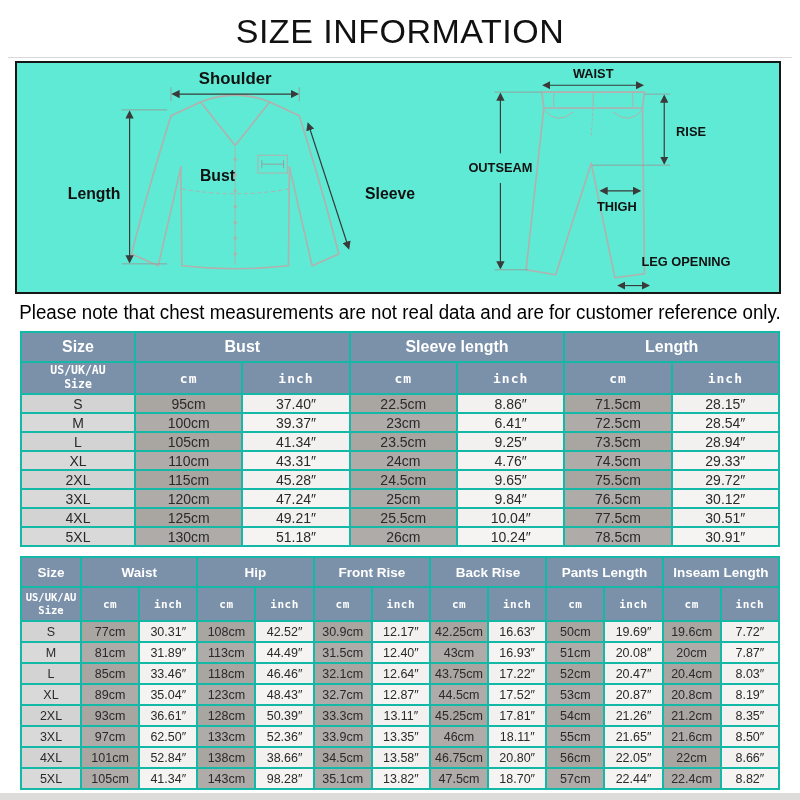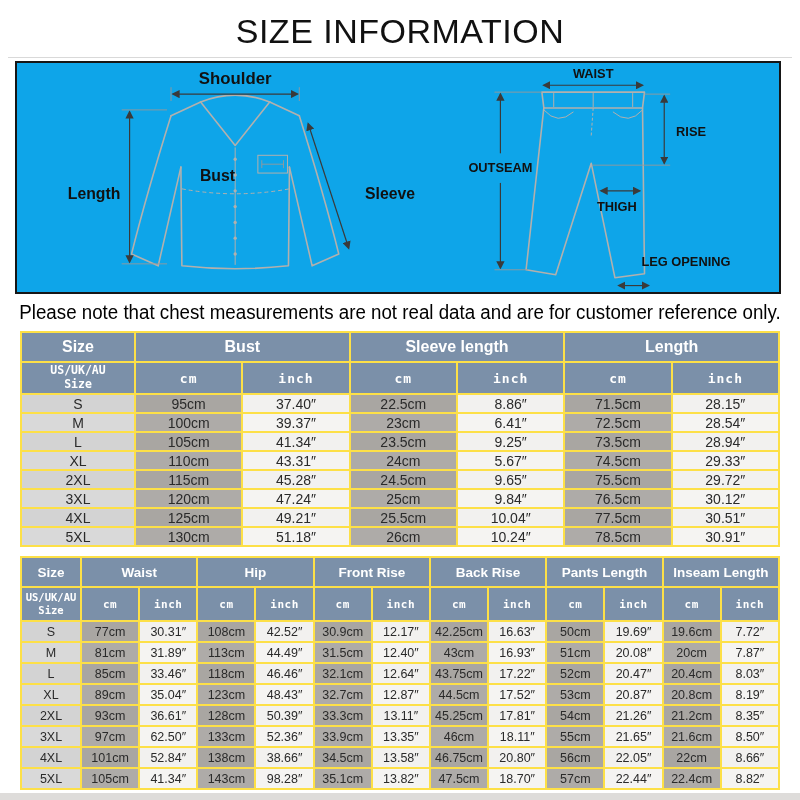--- a/index.html
+++ b/index.html
@@ -7,31 +7,31 @@
     width:800px;height:800px;position:relative;background:#fff;overflow:hidden;
     font-family:"Liberation Sans","DejaVu Sans",sans-serif;
   }
   .title{
     position:absolute;top:12px;left:0;width:100%;text-align:center;
     font-size:34px;font-weight:normal;color:var(--ink,#111);letter-spacing:.5px;
   }
   .hairline{position:absolute;top:57px;left:8px;width:784px;height:1px;background:#d9d9d9;}
   .diagram-box{
     position:absolute;top:61px;left:15px;width:766px;height:233px;
-    border:2px solid #161616;box-sizing:border-box;background:#0ea5e9;
+    border:2px solid #161616;box-sizing:border-box;background:#5eead4;
     display:flex;justify-content:space-between;align-items:center;padding:8px 6px;
   }
   .note{
     position:absolute;top:301px;left:0;width:800px;text-align:center;
     font-size:19.5px;color:#000;white-space:nowrap;
     transform:scaleX(.96);transform-origin:50% 0;
   }
   table{
     position:absolute;border-collapse:separate;border-spacing:2px;
-    table-layout:fixed;background:#fde047;
+    table-layout:fixed;background:#14b8a6;
   }
   #shirt-table{top:331px;left:20px;width:760px;}
   #pants-table{top:556px;left:20px;width:760px;}
   #shirt-table col.c0{width:112px;}
   #pants-table col.c0{width:58px;}
   th,td{text-align:center;vertical-align:middle;overflow:hidden;padding:0;}
   th.g{background:var(--blue,#7b90a9);color:#fff;font-weight:bold;height:28px;}
   #shirt-table th.g{font-size:16px;}
   #pants-table th.g{font-size:13.5px;}
   th.sub{
@@ -189,21 +189,21 @@
         <td class="c-cm">23.5cm</td>
         <td class="c-inch">9.25″</td>
         <td class="c-cm">73.5cm</td>
         <td class="c-inch">28.94″</td>
       </tr>
       <tr>
         <td class="c-size">XL</td>
         <td class="c-cm">110cm</td>
         <td class="c-inch">43.31″</td>
         <td class="c-cm">24cm</td>
-        <td class="c-inch">5.67″</td>
+        <td class="c-inch">4.76″</td>
         <td class="c-cm">74.5cm</td>
         <td class="c-inch">29.33″</td>
       </tr>
       <tr>
         <td class="c-size">2XL</td>
         <td class="c-cm">115cm</td>
         <td class="c-inch">45.28″</td>
         <td class="c-cm">24.5cm</td>
         <td class="c-inch">9.65″</td>
         <td class="c-cm">75.5cm</td>

